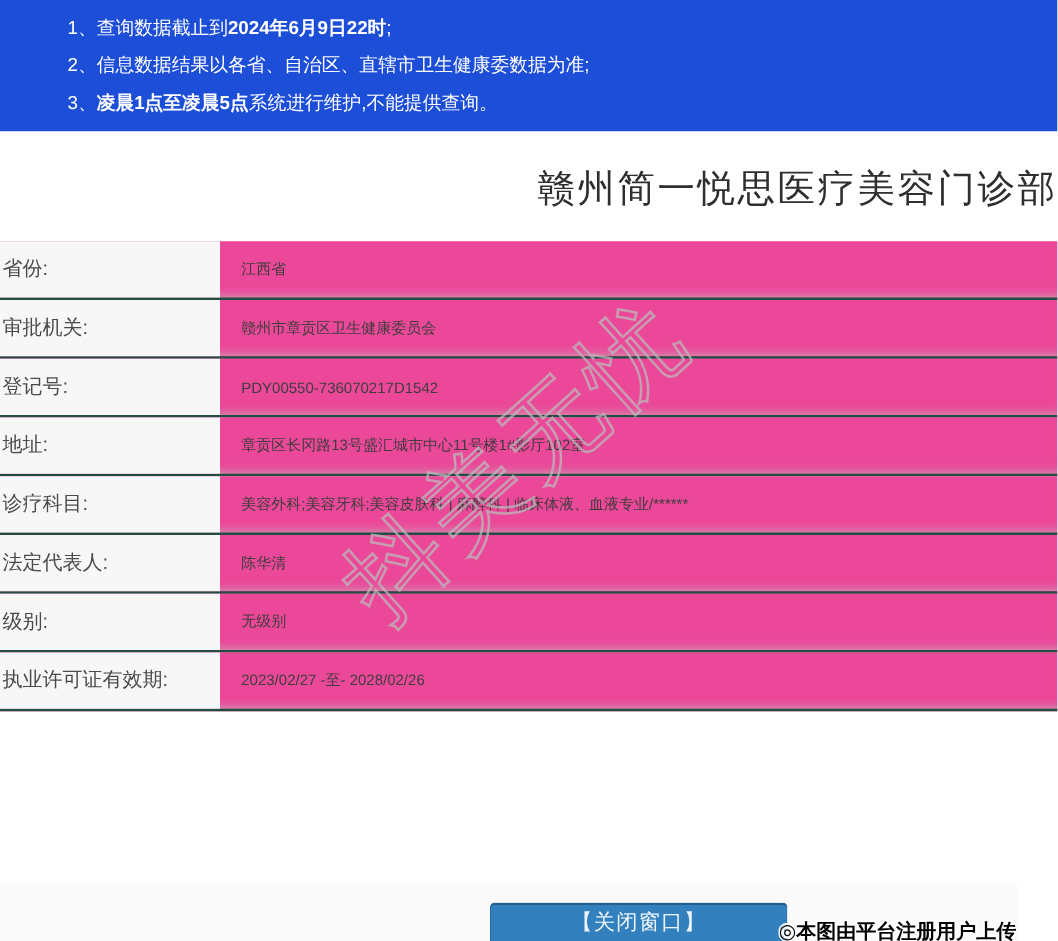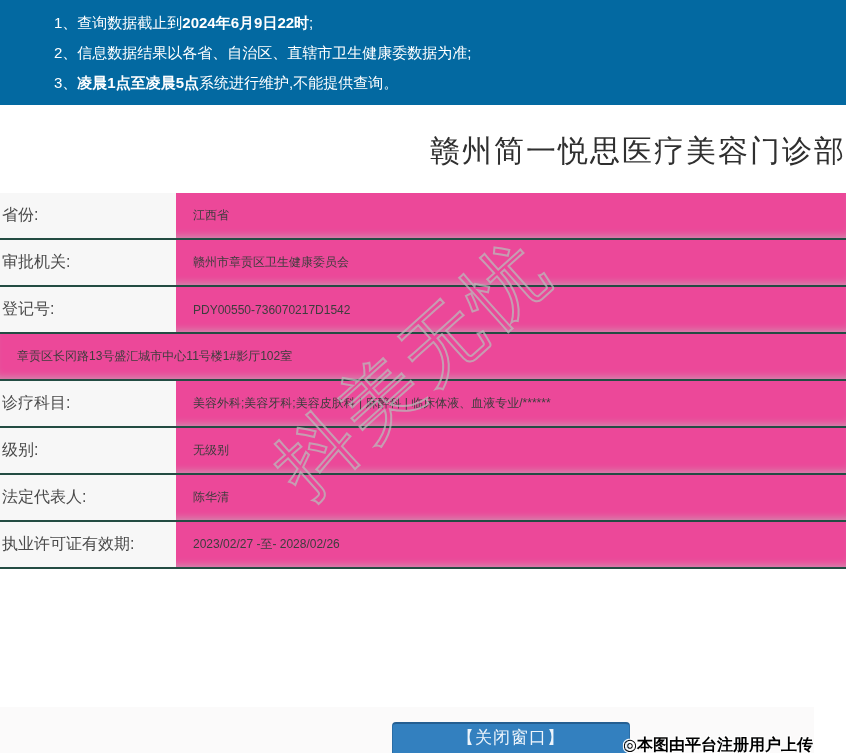--- a/index.html
+++ b/index.html
@@ -5,21 +5,21 @@
   html,body { margin:0; padding:0; }
   body {
     width:846px; height:753px; overflow:hidden; background:#ffffff;
     font-family:"Liberation Sans","DejaVu Sans",sans-serif;
     position:relative;
   }
   .page { position:relative; width:846px; height:753px; overflow:hidden; }
 
   
   .notice-bar {
-    background:#0369a1;
+    background:#1d4ed8;
     color:#ffffff;
     padding:8px 10px 7px 54px;
     box-sizing:border-box;
     height:105px;
   }
   .notice-line { font-size:15px; line-height:30px; white-space:nowrap; }
   .notice-line b { font-weight:bold; }
 
   
   .title-wrap { margin-left:176px; text-align:right; height:88px; box-sizing:border-box; padding-top:26px; }
@@ -102,33 +102,34 @@
     </div>
     <div class="row">
       <div class="cell-label">审批机关:</div>
       <div class="cell-value">赣州市章贡区卫生健康委员会</div>
     </div>
     <div class="row">
       <div class="cell-label">登记号:</div>
       <div class="cell-value">PDY00550-736070217D1542</div>
     </div>
     <div class="row">
+      <div class="cell-label">地址:</div>
       <div class="cell-value">章贡区长冈路13号盛汇城市中心11号楼1#影厅102室</div>
     </div>
     <div class="row">
       <div class="cell-label">诊疗科目:</div>
       <div class="cell-value">美容外科;美容牙科;美容皮肤科 | 麻醉科 | 临床体液、血液专业/******</div>
     </div>
     <div class="row">
+      <div class="cell-label">法定代表人:</div>
+      <div class="cell-value">陈华清</div>
+    </div>
+    <div class="row">
       <div class="cell-label">级别:</div>
       <div class="cell-value">无级别</div>
-    </div>
-    <div class="row">
-      <div class="cell-label">法定代表人:</div>
-      <div class="cell-value">陈华清</div>
     </div>
     <div class="row">
       <div class="cell-label">执业许可证有效期:</div>
       <div class="cell-value">2023/02/27 -至- 2028/02/26</div>
     </div>
   </div>
 
   <div class="watermark">抖美无忧</div>
 
   <div class="footer">

